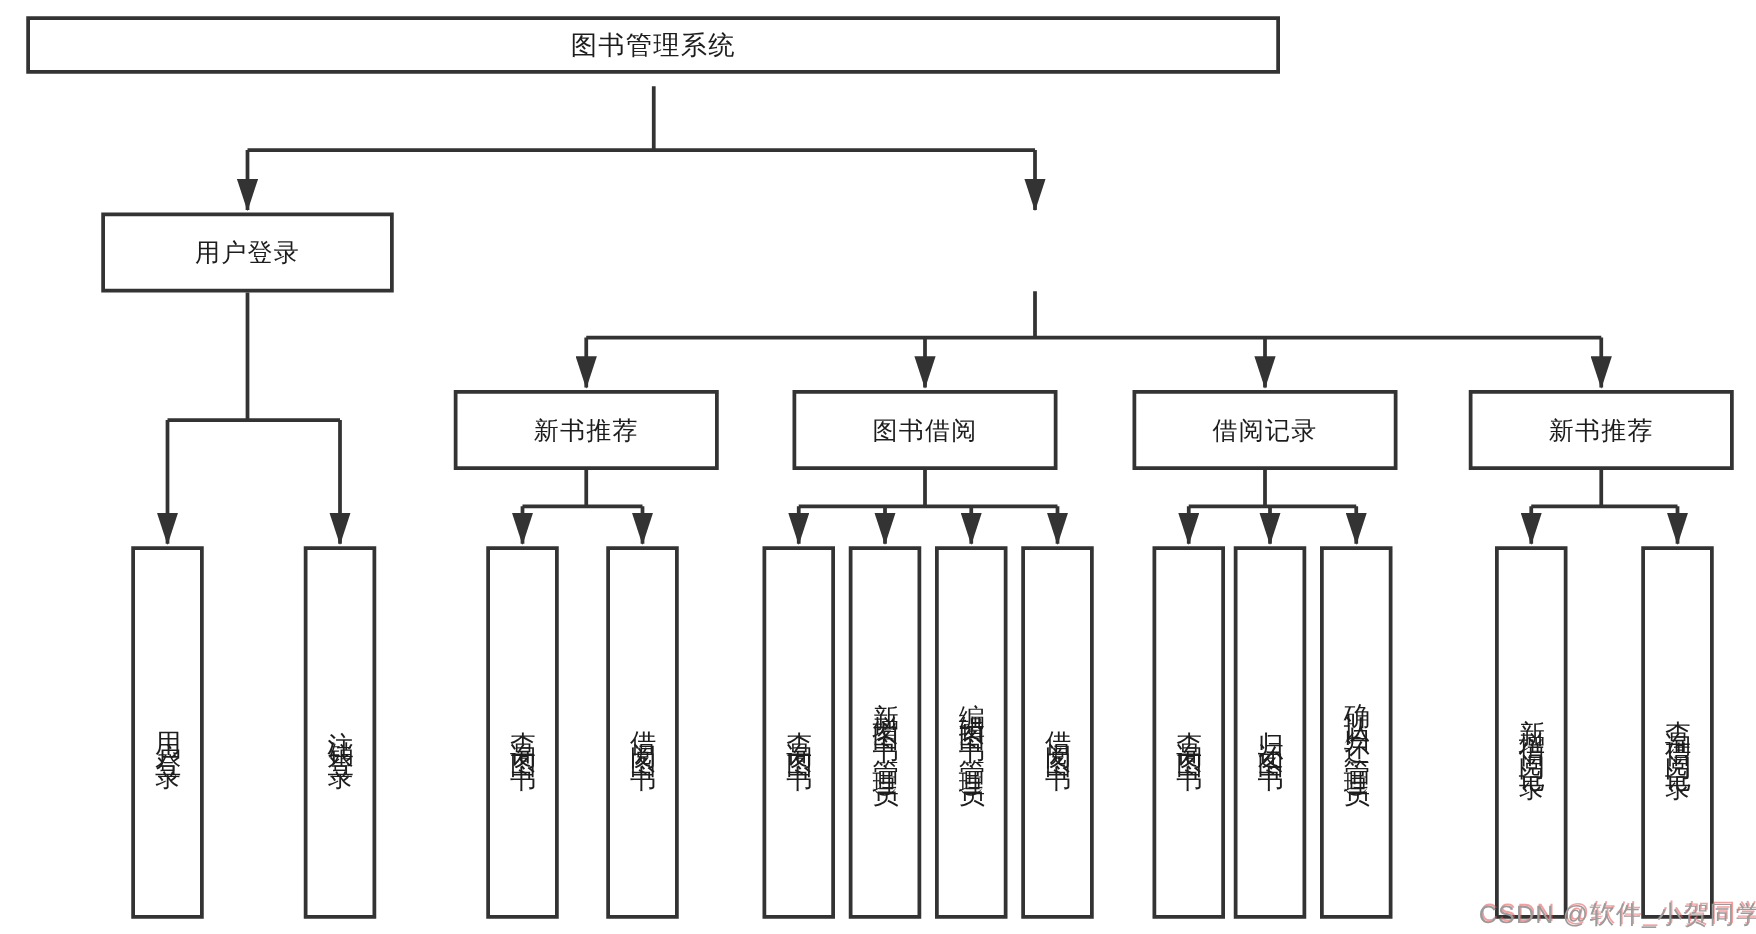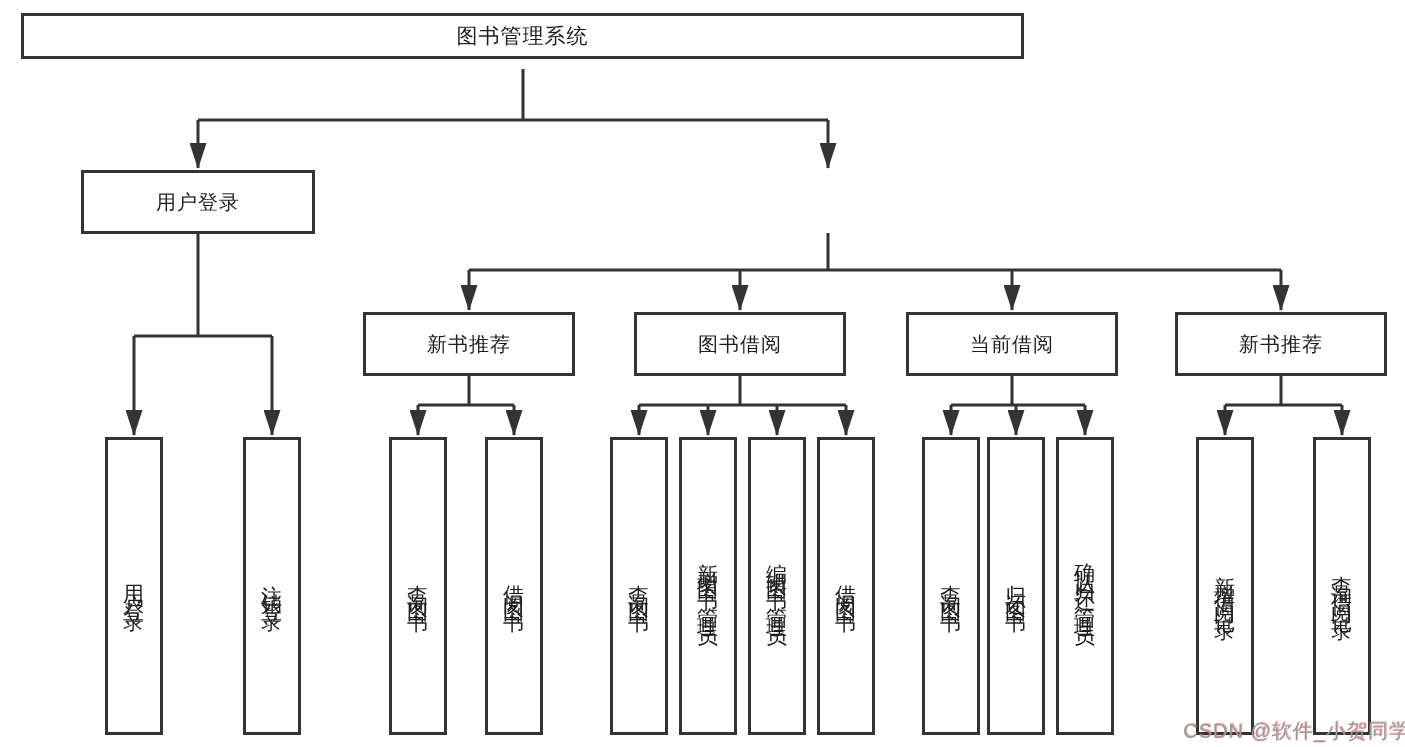--- a/index.html
+++ b/index.html
@@ -110,21 +110,21 @@
       <line x1="1342" y1="405" x2="1342" y2="435" marker-end="url(#arw)"></line>
     </g>
   </svg>
 
   <div class="node root">图书管理系统</div>
 
   <div class="node lvl2" style="left:81px;width:234px;">用户登录</div>
 
   <div class="node lvl3" style="left:363px;width:212px;">新书推荐</div>
   <div class="node lvl3" style="left:634px;width:212px;">图书借阅</div>
-  <div class="node lvl3" style="left:906px;width:212px;">当前借阅</div>
+  <div class="node lvl3" style="left:906px;width:212px;">借阅记录</div>
   <div class="node lvl3" style="left:1175px;width:212px;">新书推荐</div>
 
   <div class="node leaf" style="left:105px;">
     <span class="vtext">用户登录</span>
   </div>
   <div class="node leaf" style="left:243px;">
     <span class="vtext">注销登录</span>
   </div>
 
   <div class="node leaf" style="left:389px;">

